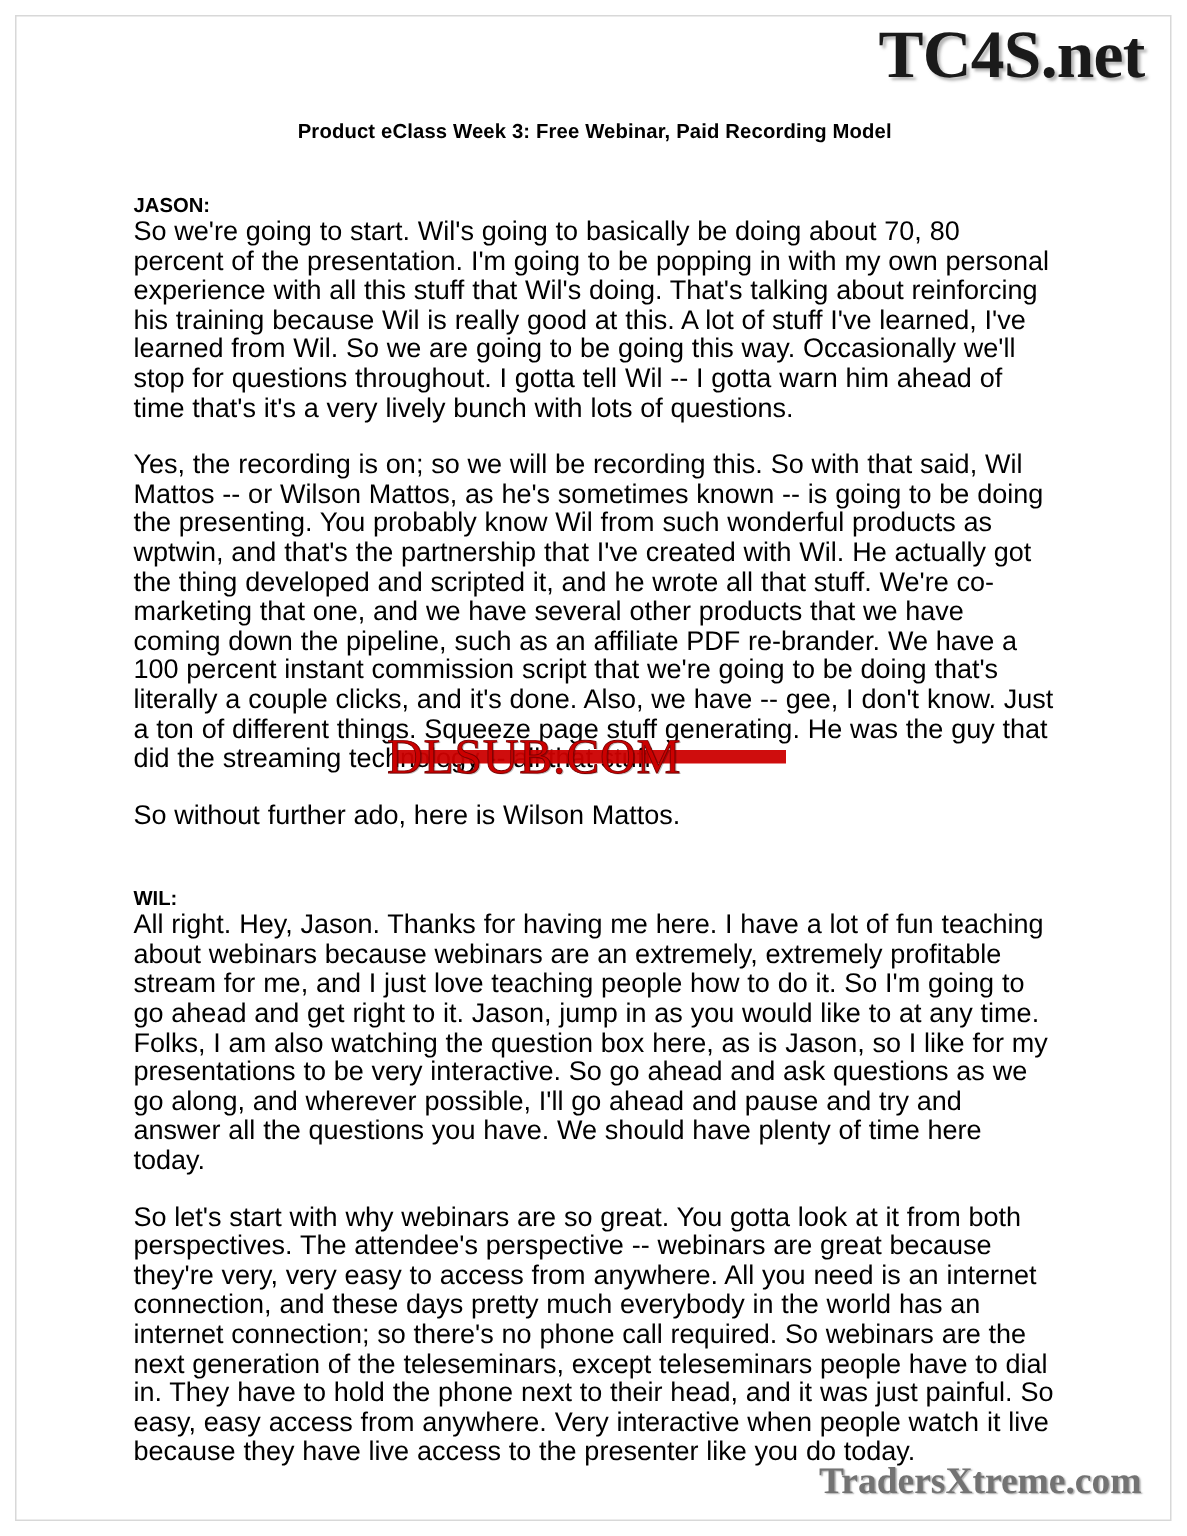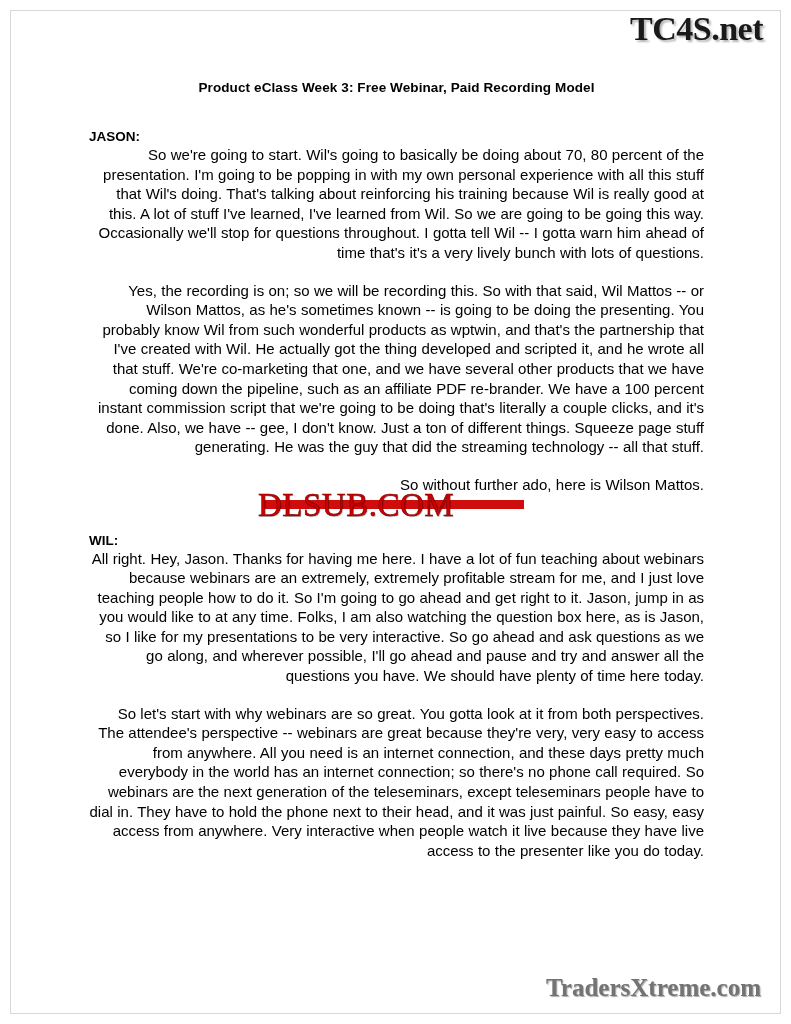--- a/index.html
+++ b/index.html
@@ -30,21 +30,21 @@
     pointer-events: none;
   }
 
   
   .tc4s {
     position: absolute;
     right: 28px;
     top: 10px;
     font-family: "Liberation Serif", serif;
     font-weight: bold;
-    font-size: 34px;
+    font-size: 45px;
     letter-spacing: -0.5px;
     color: #1a1a1a;
     text-shadow: 2px 2px 2px rgba(120,120,120,0.55);
     white-space: nowrap;
   }
 
   .doc {
     position: absolute;
     left: 89px;
     top: 80px;
@@ -59,24 +59,24 @@
     letter-spacing: 0.1px;
   }
 
   .speaker {
     font-size: 13.5px;
     font-weight: bold;
     margin: 0 0 1px 0;
   }
 
   p.para {
-    font-size: 15px;
+    font-size: 18px;
     line-height: 19.6px;
     margin: 0 0 18px 0;
-    text-align: right;
+    text-align: left;
     word-spacing: 0.2px;
   }
   .gap-lg {
     height: 20px;
   }
 
   
   .dlsub {
     position: absolute;
     left: 258px;

